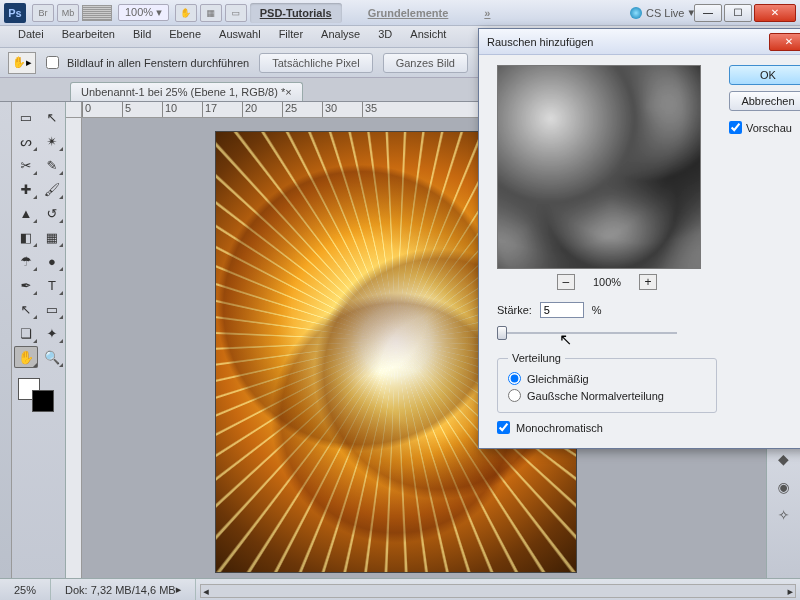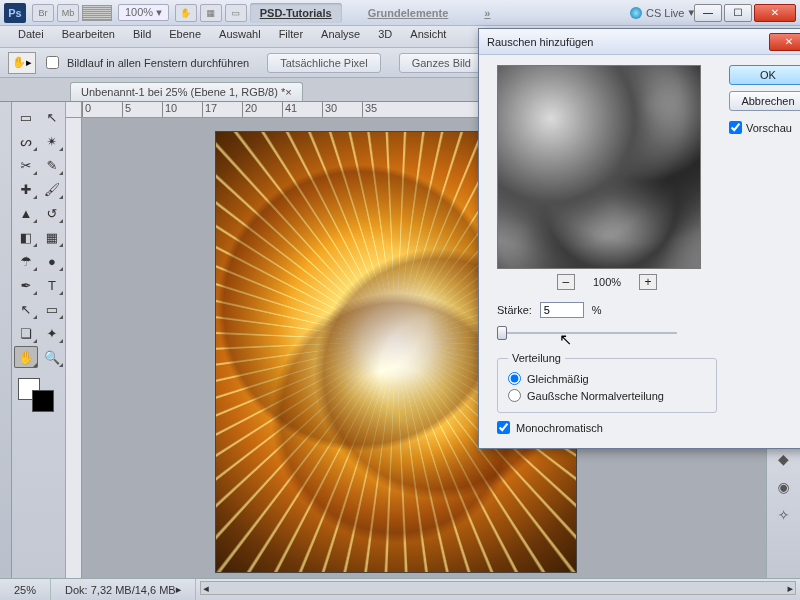--- a/index.html
+++ b/index.html
@@ -21,21 +21,21 @@
 .winbtn.close { background: linear-gradient(#f08070,#d43a20); color: #fff; border-color: #a02010; width: 42px; }
 
 
 .menubar { height: 22px; background: linear-gradient(#e4e7ee,#d3d8e3); display: flex; padding: 0 10px; gap: 2px; border-bottom: 1px solid #b0b8c8; color: #333; }
 .menubar span { padding: 2px 8px; }
 
 
 .optbar { height: 30px; background: linear-gradient(#dfe3ea,#ccd2de); display: flex; align-items: center; padding: 0 8px; gap: 10px; border-bottom: 1px solid #aab; }
 .optbar .toolind { width: 28px; height: 22px; border: 1px solid #999; background: #eee; display: flex; align-items: center; justify-content: center; }
 .optbar label { color: #333; display: flex; align-items: center; gap: 8px; }
-.optbar .soft { border: 1px solid #a7aebc; background: linear-gradient(#f4f6fa,#dde2ec); padding: 3px 12px; border-radius: 3px; color: #555; margin-left: 8px; }
+.optbar .soft { border: 1px solid #a7aebc; background: linear-gradient(#f4f6fa,#dde2ec); padding: 3px 12px; border-radius: 3px; color: #555; }
 
 
 .tabrow { height: 24px; background: #c7cbd4; display: flex; align-items: flex-end; padding-left: 70px; border-bottom: 1px solid #8a8f99; }
 .doctab { background: linear-gradient(#f2f4f8,#dfe3ea); border: 1px solid #9aa; border-bottom: none; padding: 3px 10px; border-radius: 3px 3px 0 0; color: #444; display: flex; gap: 0; align-items: center; }
 
 
 .workarea { position: absolute; top: 102px; bottom: 22px; left: 0; right: 0; display: flex; }
 .toolcol { width: 12px; background: linear-gradient(#d0d4dd,#bac0cb); border-right: 1px solid #999; }
 .toolbox { width: 54px; background: linear-gradient(#d7dae2,#c3c8d3); border-right: 1px solid #9aa; padding: 4px 2px; display: grid; grid-template-columns: 1fr 1fr; gap: 2px; align-content: start; }
 .tool { width: 24px; height: 22px; display: flex; align-items: center; justify-content: center; border-radius: 2px; color: #333; font-size: 13px; position: relative; }
@@ -53,21 +53,21 @@
 .ruler-v { position: absolute; top: 16px; left: 0; width: 16px; bottom: 0; background: #e6e8ed; border-right: 1px solid #999; }
 .ruler-corner { position: absolute; top: 0; left: 0; width: 16px; height: 16px; background: #e6e8ed; border-right: 1px solid #999; border-bottom: 1px solid #999; }
 .canvas { position: absolute; left: 150px; top: 30px; width: 360px; height: 440px; background: #000; box-shadow: 0 0 0 1px #444; overflow: hidden; }
 .explosion { position: absolute; inset: -40px; background:
   radial-gradient(circle at 50% 48%, #fff 0%, #fffde0 10%, #ffe070 20%, #f5a520 34%, #c86a10 50%, #6b3608 70%, #1a0c00 95%);
 }
 .rays { position: absolute; inset: -60px; background: repeating-conic-gradient(from 0deg at 50% 48%, rgba(255,220,120,.0) 0deg 2deg, rgba(255,230,140,.65) 2.3deg 2.6deg, rgba(255,220,120,0) 3deg 5deg); mix-blend-mode: screen; filter: blur(.4px); }
 .texture { position: absolute; inset: 0; background: radial-gradient(circle at 40% 40%, transparent 20%, rgba(90,40,0,.35) 40%, transparent 42%), radial-gradient(circle at 62% 55%, transparent 18%, rgba(110,50,0,.4) 35%, transparent 38%), radial-gradient(circle at 50% 65%, transparent 15%, rgba(100,40,0,.35) 34%, transparent 37%); mix-blend-mode: multiply; }
 
 
-.statusbar { position: absolute; bottom: 0; left: 0; right: 0; height: 22px; background: linear-gradient(#dfe3ea,#ccd2de); border-top: 1px solid #9aa; display: flex; align-items: flex-start; color: #333; }
+.statusbar { position: absolute; bottom: 0; left: 0; right: 0; height: 22px; background: linear-gradient(#dfe3ea,#ccd2de); border-top: 1px solid #9aa; display: flex; align-items: flex-end; color: #333; }
 .statusbar .cell { padding: 0 14px; border-right: 1px solid #abb; height: 100%; display: flex; align-items: center; }
 .statusbar .sbtrack { flex: 1; background: #d0d4dd; margin: 2px 4px; height: 14px; border: 1px solid #aaa; position: relative; }
 
 
 .rightstrip { position: absolute; right: 0; top: 440px; width: 34px; bottom: 22px; background: linear-gradient(#d5d9e2,#c2c7d2); border-left: 1px solid #9aa; display: flex; flex-direction: column; align-items: center; gap: 10px; padding-top: 10px; }
 .rightstrip .ricon { width: 20px; height: 18px; color: #555; display: flex; align-items: center; justify-content: center; font-size: 14px; }
 
 
 .dialog { position: absolute; left: 478px; top: 28px; width: 340px; background: #eef0f3; border: 1px solid #6a7a99; box-shadow: 2px 3px 10px rgba(0,0,0,.35); }
 .dlg-titlebar { height: 26px; background: linear-gradient(#f4f7fd,#d7e0f2); display: flex; align-items: center; padding: 0 8px; border-bottom: 1px solid #b6c2dc; color: #222; }
@@ -185,21 +185,21 @@
   </div>
 
   <div class="canvaswrap">
     <div class="ruler-corner"></div>
     <div class="ruler-h">
       <div>0</div>
       <div>5</div>
       <div>10</div>
       <div>17</div>
       <div>20</div>
-      <div>41</div>
+      <div>25</div>
       <div>30</div>
       <div>35</div>
     </div>
     <div class="ruler-v"></div>
     <div class="canvas">
       <div class="explosion"></div>
       <div class="rays"></div>
       <div class="texture"></div>
     </div>
   </div>

